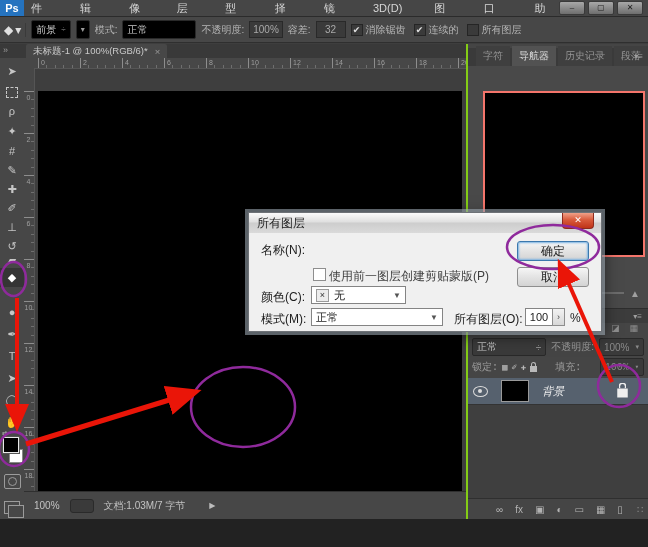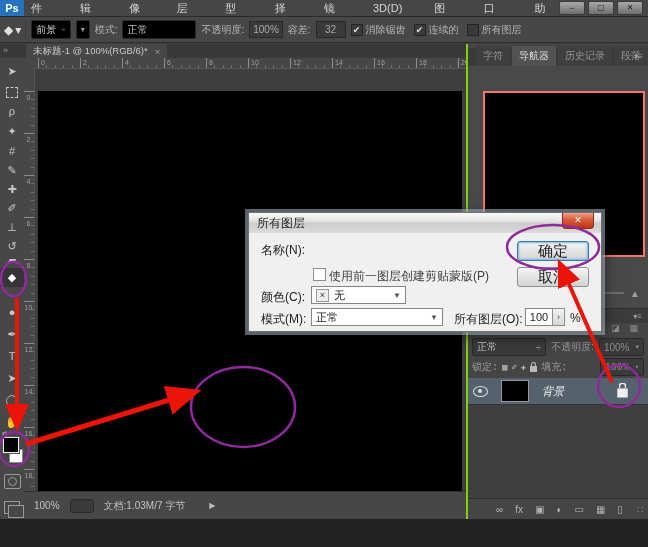--- a/index.html
+++ b/index.html
@@ -133,21 +133,21 @@
           color:#1d1d1d;font-size:12px;line-height:20px;padding-left:8px;box-sizing:border-box;}
   .dclose{position:absolute;right:7px;top:0;width:30px;height:15px;border:1px solid #8e2a1d;border-top:none;
           border-radius:0 0 4px 4px;background:linear-gradient(#f0a189,#d95b3c 45%,#bf3318);
           color:#fff;font-size:9px;line-height:14px;text-align:center;font-weight:bold;}
   .dbody{position:absolute;left:0;top:20px;right:0;bottom:0;color:#1c1c1c;font-size:12px;}
   .dlabel{position:absolute;white-space:nowrap;}
   .dinput{position:absolute;left:62px;top:7px;width:246px;height:16px;background:#fff;border:1px solid #7c8a99;
           font-size:11px;line-height:16px;padding-left:2px;}
   .dsel{background:#3399ff;color:#fff;}
   .dbtn{position:absolute;left:268px;width:72px;height:20px;border:1px solid #8e8e8e;border-radius:3px;
-        background:linear-gradient(#f6f6f6,#e5e5e5 45%,#d3d3d3);color:#1c1c1c;font-size:15px;
+        background:linear-gradient(#f6f6f6,#e5e5e5 45%,#d3d3d3);color:#1c1c1c;font-size:12px;
         line-height:18px;text-align:center;box-sizing:border-box;}
   .dbtn.ok{top:8px;border-color:#3c78ad;box-shadow:0 0 2px 1px #7ab2e2 inset;}
   .dbtn.cancel{top:34px;}
   .dcheck{position:absolute;left:64px;top:35px;width:11px;height:11px;background:#fff;border:1px solid #8e8e8e;}
   .ddrop{position:absolute;height:18px;background:#fff;border:1px solid #848484;display:flex;align-items:center;
          gap:5px;font-size:11px;padding:0 4px;box-sizing:border-box;}
   .ddrop .dcaret{margin-left:auto;color:#555;font-size:8px;}
   .xbox{width:11px;height:11px;background:#ececec;border:1px solid #9a9a9a;color:#333;font-size:9px;
         line-height:10px;text-align:center;}
   .dnum{position:absolute;left:276px;top:75px;width:26px;height:16px;background:#fff;border:1px solid #848484;
@@ -348,21 +348,21 @@
       </div>
       <div class="lrow2">
         <span class="llabel">锁定:</span>
         <span class="lockicons">
 
         <span>▦</span>
             <span>✐</span>
             <span>✚</span>
           </span>
         <span class="css-lock"></span>
-        <span class="llabel" style="">填充:</span>
+        <span class="llabel" style="margin-left:14px">填充:</span>
         <span class="ldd dim" style="margin-left:auto">
           <span>100%</span>
           <span style="font-size:7px">▾</span>
         </span>
       </div>
       <div class="layerrow" style="background: rgb(86, 97, 110);">
         <span class="eye"></span>
         <span class="lthumb"></span>
         <span class="lname">背景</span>
         <span class="css-lock"></span>

